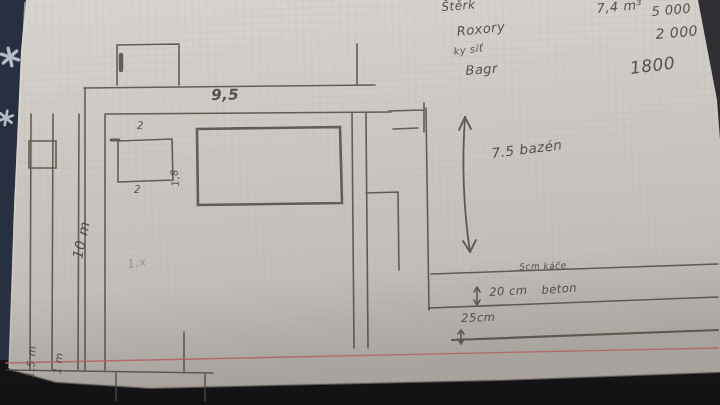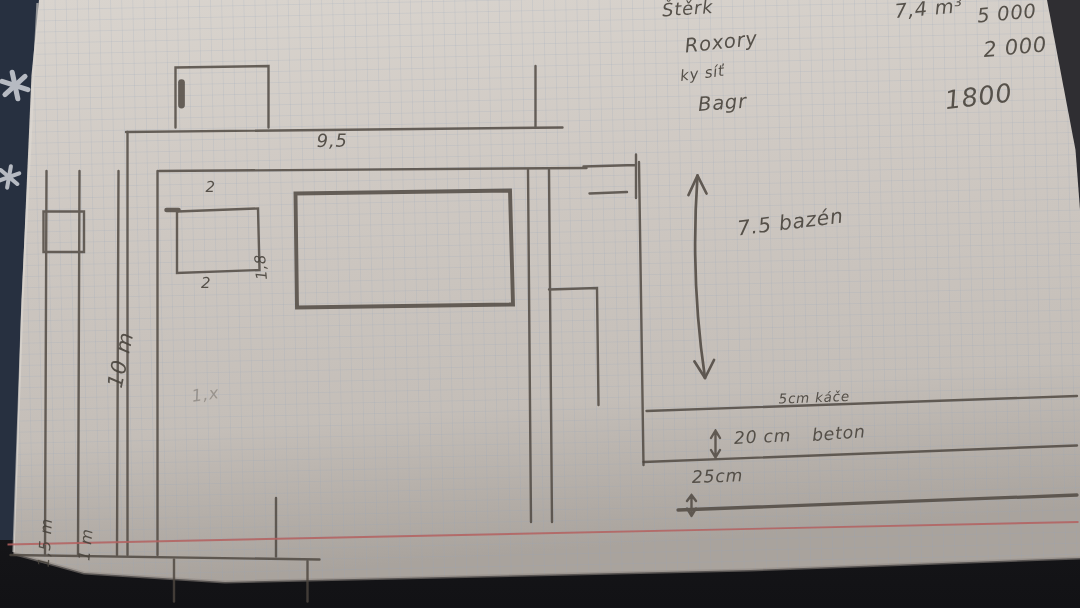--- a/index.html
+++ b/index.html
@@ -122,21 +122,21 @@
 
     <div class="hw" style="left:441px;top:1px;font-size:12px;transform:rotate(-4deg);">Štěrk</div>
     <div class="hw" style="left:596px;top:2px;font-size:13px;transform:rotate(-5deg);">7,4 m³</div>
     <div class="hw" style="left:651px;top:5px;font-size:13px;transform:rotate(-5deg);">5 000</div>
     <div class="hw" style="left:456px;top:25px;font-size:13px;transform:rotate(-6deg);">Roxory</div>
     <div class="hw" style="left:655px;top:27px;font-size:14px;transform:rotate(-5deg);">2 000</div>
     <div class="hw" style="left:453px;top:47px;font-size:10px;transform:rotate(-7deg);">ky síť</div>
     <div class="hw" style="left:465px;top:64px;font-size:13px;transform:rotate(-4deg);">Bagr</div>
     <div class="hw" style="left:629px;top:60px;font-size:17px;transform:rotate(-7deg);">1800</div>
 
-    <div class="hw" style="left:211px;top:88px;font-size:12px;transform:rotate(-1deg);">9,5</div>
+    <div class="hw" style="left:211px;top:88px;font-size:15px;transform:rotate(-1deg);font-weight:bold;">9,5</div>
     <div class="hw hw-v" style="left:84px;top:246px;font-size:14px;transform:rotate(-78deg);">10 m</div>
     <div class="hw" style="left:137px;top:121px;font-size:10px;">2</div>
     <div class="hw" style="left:134px;top:185px;font-size:10px;">2</div>
     <div class="hw hw-v" style="left:181px;top:176px;font-size:10px;transform:rotate(-95deg);">1,8</div>
     <div class="hw hw-v" style="left:35px;top:368px;font-size:10.5px;transform:rotate(-86deg);">1,5 m</div>
     <div class="hw hw-v" style="left:62px;top:364px;font-size:10.5px;transform:rotate(-84deg);">1 m</div>
     <div class="hw faint" style="left:127px;top:259px;font-size:11px;transform:rotate(-8deg);">1,x</div>
 
     <div class="hw" style="left:491px;top:147px;font-size:13.5px;transform:rotate(-7deg);">7.5 bazén</div>
     <div class="hw" style="left:519px;top:263px;font-size:9px;transform:rotate(-2deg);">5cm káče</div>

